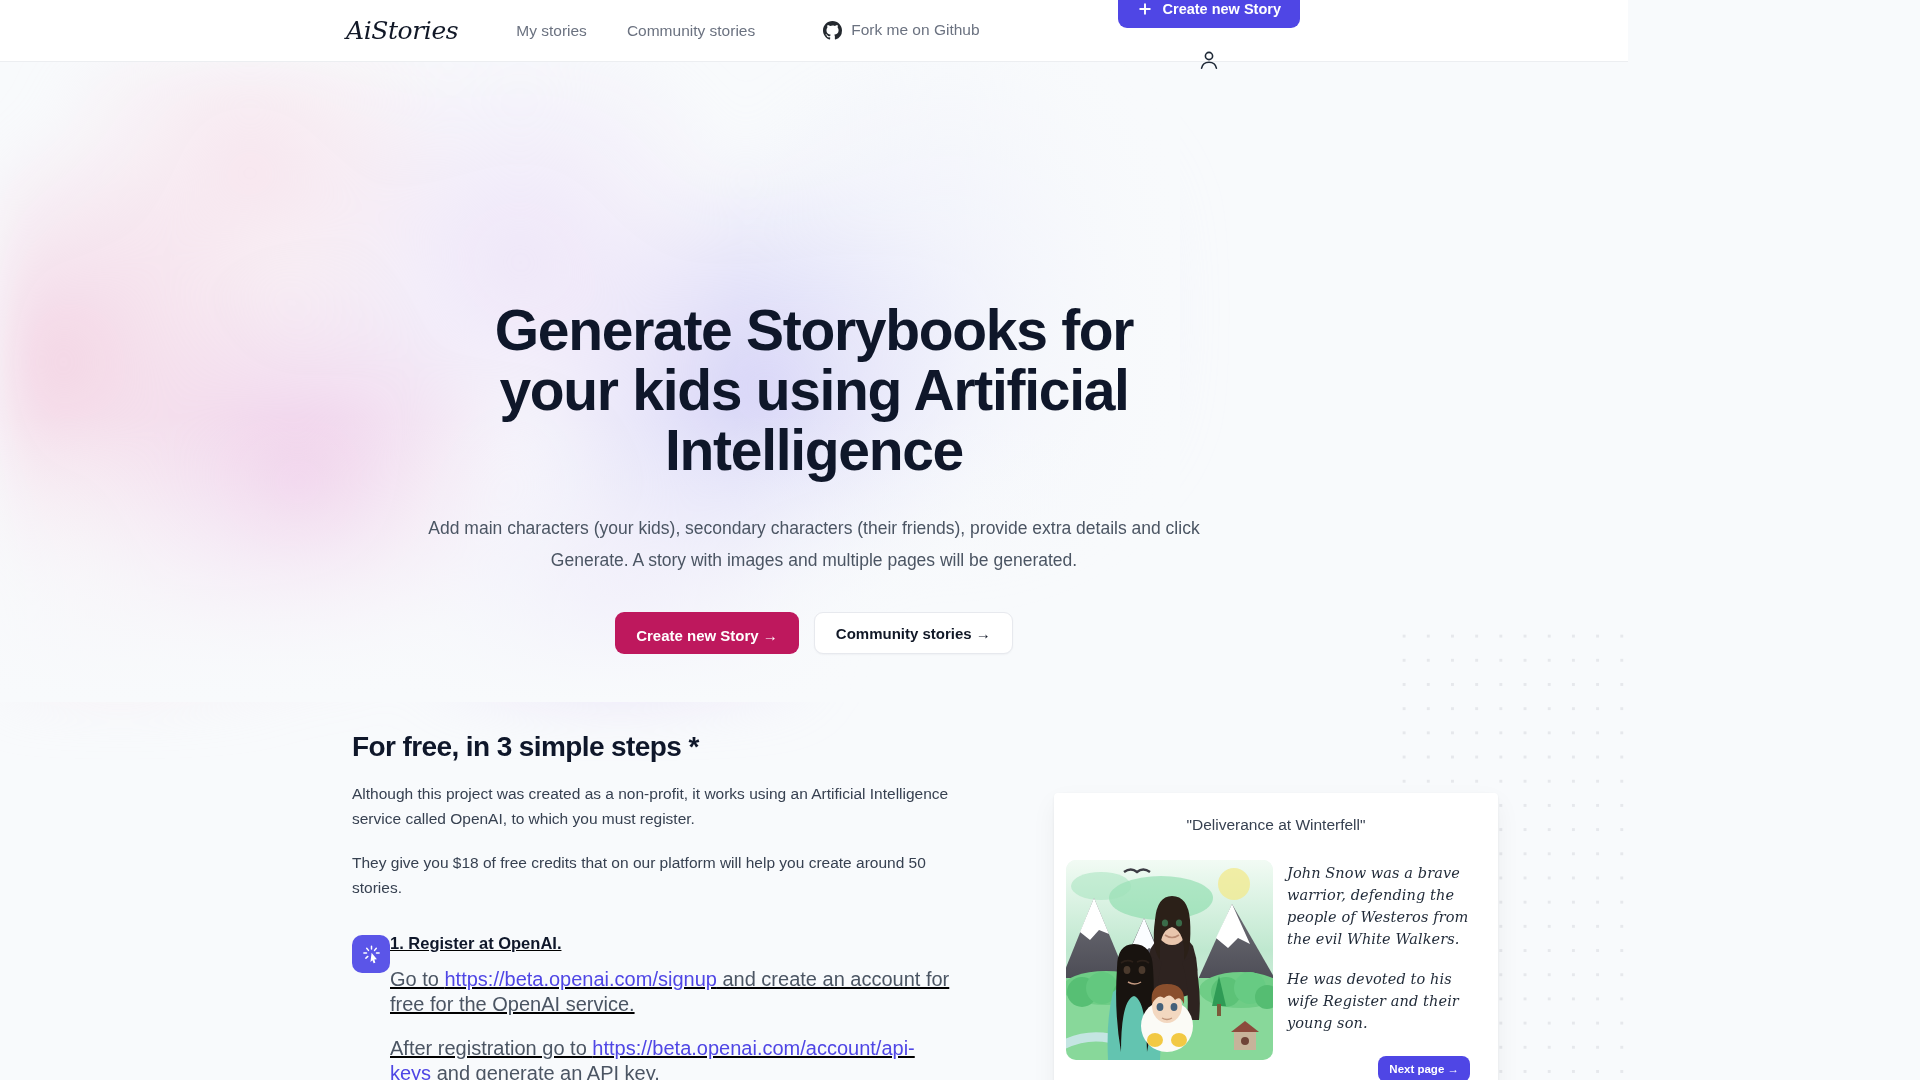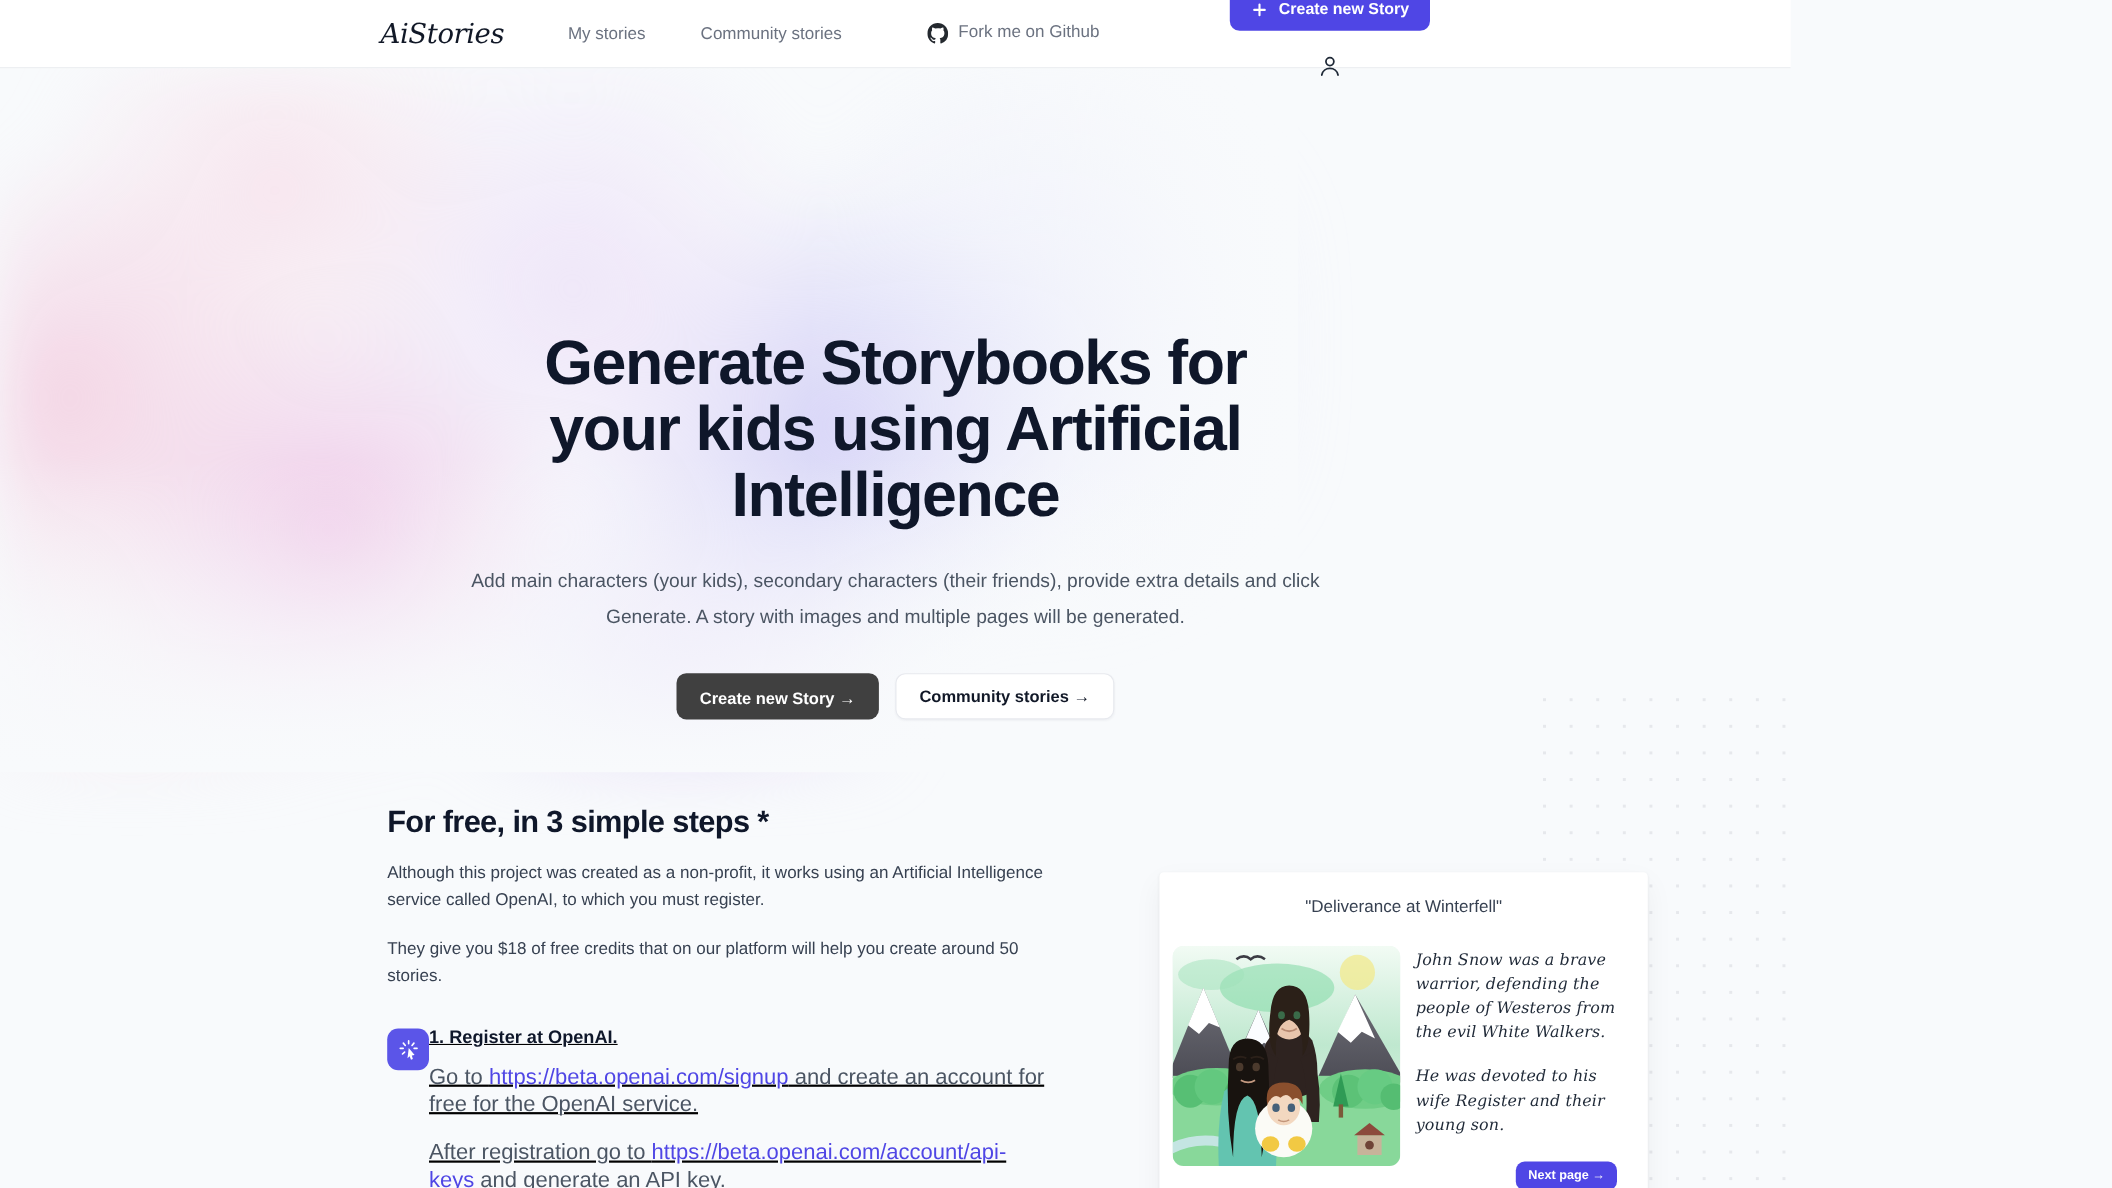--- a/index.html
+++ b/index.html
@@ -55,21 +55,21 @@
   .logo {
     margin-left:330px;
     font-family:"DejaVu Serif", serif;
     font-style:italic;
     font-size:25px;
     font-weight:400;
     color:#111827;
     letter-spacing:-0.4px;
     white-space:nowrap;
   }
-  .nav-links { display:flex; align-items:center; gap:10px; margin-left:38px; }
+  .nav-links { display:flex; align-items:center; gap:0; margin-left:38px; }
   .nav-link {
     font-size:15.5px; color:#6b7280; font-weight:400;
     padding:6px 20px; white-space:nowrap; cursor:pointer; text-decoration:none;
   }
   .nav-link.gh { display:flex; align-items:flex-start; gap:9px; margin-left:28px; }
   .gh-icon { width:19px; height:19px; display:block; flex:0 0 auto; }
   .nav-right { margin-left:auto; display:flex; align-items:center; gap:20px; margin-right:312px;flex-direction:column; }
   .btn-primary-sm {
     background:#4f46e5; color:#fff; border:none; border-radius:9px;
     height:38px; padding:0 19px;
@@ -87,21 +87,21 @@
     font-size:57px; line-height:60px; font-weight:700;
     color:#0f172a; letter-spacing:-1.3px;
     max-width:770px; margin:16px auto;
   }
   .hero p {
     margin:32px auto 0; max-width:772px;
     font-size:17.5px; line-height:32px; color:#4b5563; font-weight:400;
   }
   .hero-cta { margin-top:36px; display:flex; justify-content:center; gap:15px; }
   .btn-filled {
-    background:#404040; color:#ffffff; border:none; border-radius:9px;
+    background:#be185d; color:#ffffff; border:none; border-radius:9px;
     height:42px; padding:15px 21px;
     font-size:15px; font-weight:700; cursor:pointer; white-space:nowrap;
     font-family:"Liberation Sans", sans-serif;
   }
   .btn-outline {
     background:#ffffff; color:#111827; border:1px solid #e7e9ee; border-radius:9px;
     height:42px; padding:0 21px;
     font-size:15px; font-weight:700; cursor:pointer; white-space:nowrap;
     font-family:"Liberation Sans", sans-serif;
     box-shadow:0 1px 2px rgba(16,24,40,0.04);

